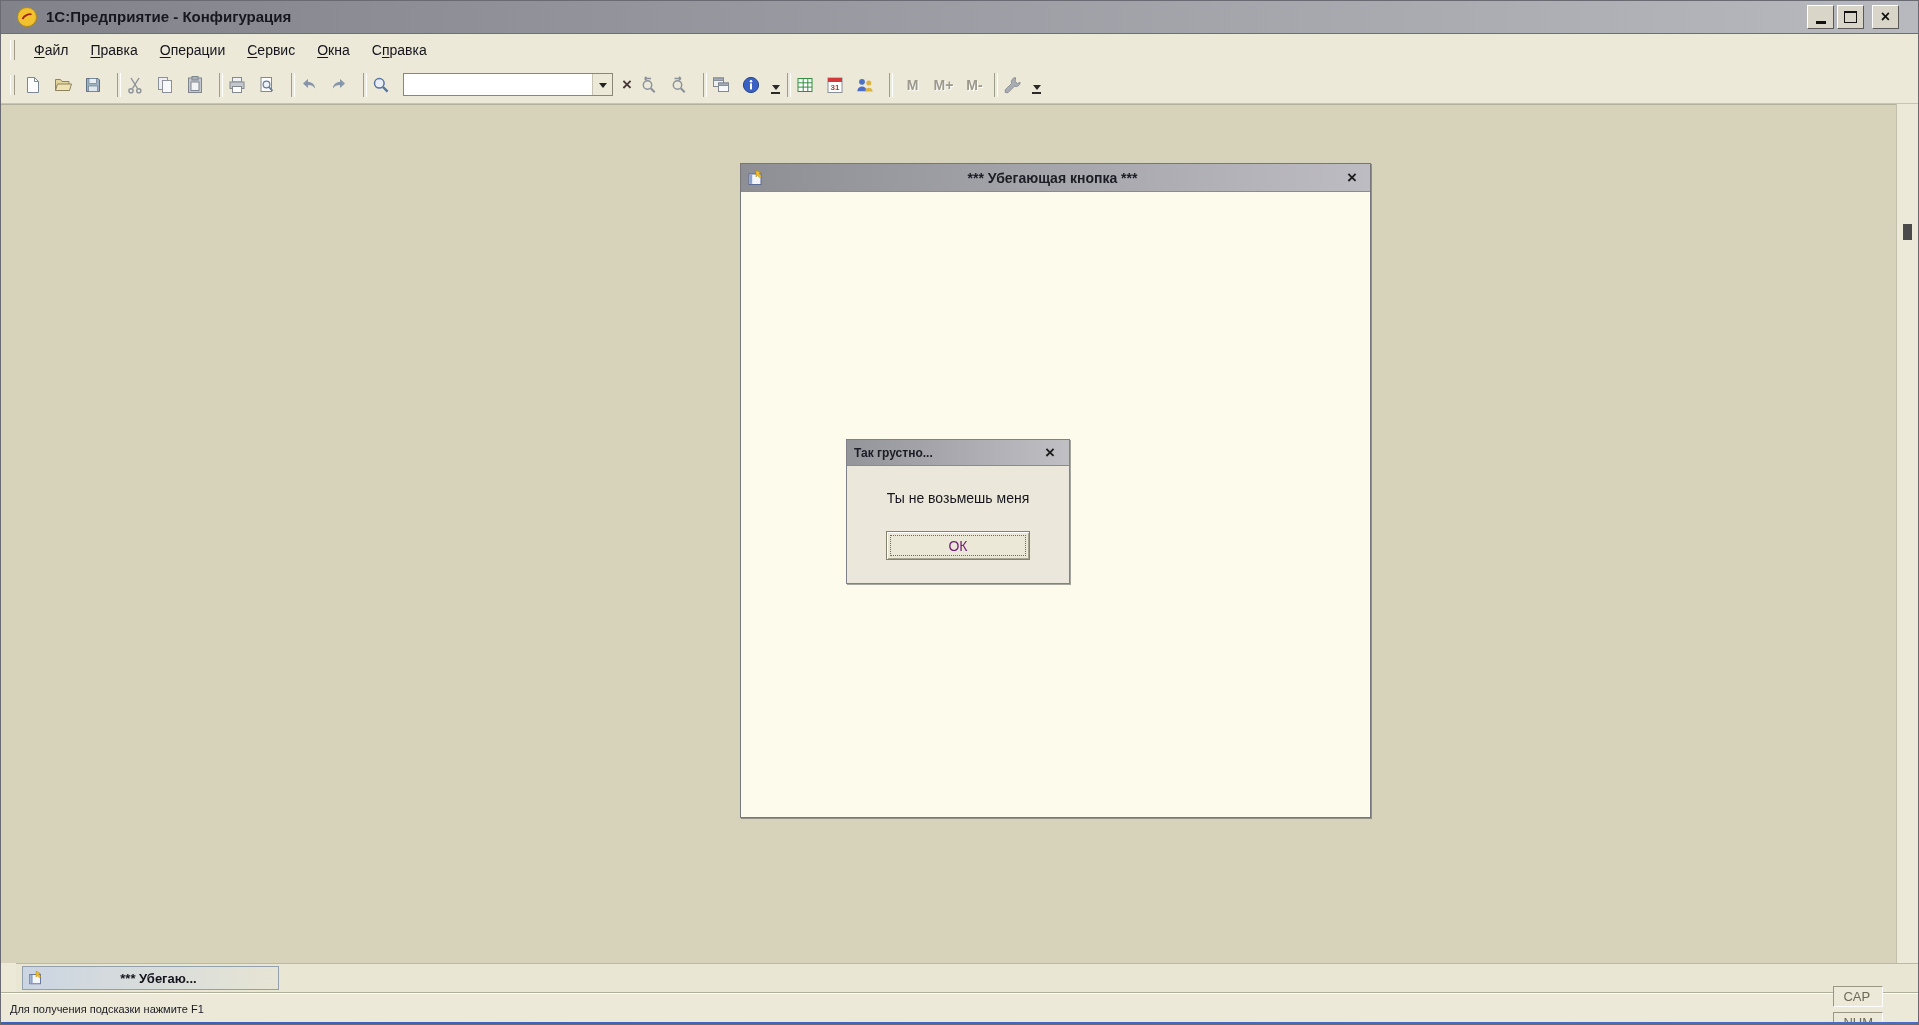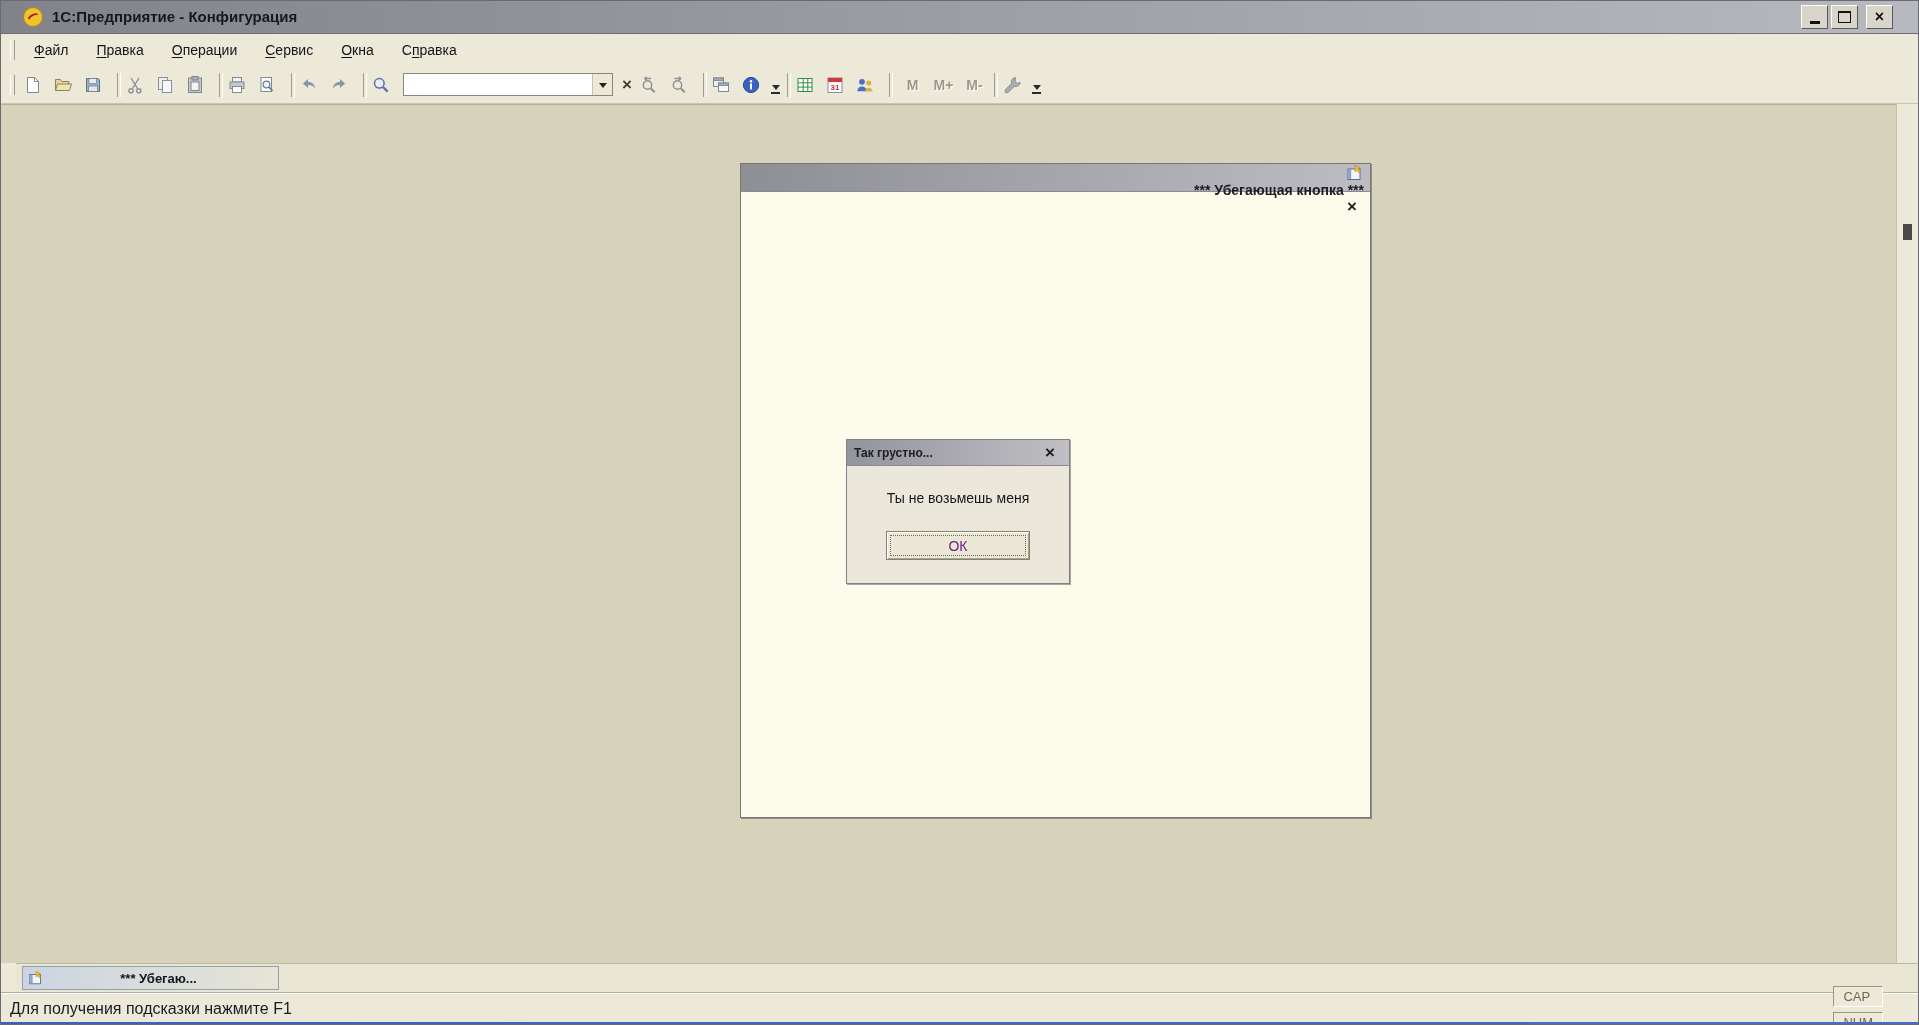--- a/index.html
+++ b/index.html
@@ -6,41 +6,41 @@
   body{
     width:1919px;height:1025px;overflow:hidden;position:relative;
     font-family:"Liberation Sans","DejaVu Sans",sans-serif;
     background:#ece9d8;
   }
   .app{position:absolute;inset:0;}
   
   .titlebar{
     position:absolute;top:0;left:0;right:0;height:34px;
     background:linear-gradient(to right,#82828a,#b8b8bf);
-    display:flex;align-items:center;padding:0 22px;box-sizing:border-box;
+    display:flex;align-items:center;padding:0 16px;box-sizing:border-box;
     border-bottom:1px solid #6e6e76;
   }
   .title-text{font-weight:bold;font-size:15px;color:#17171f;margin-left:8px;}
   .win-controls{margin-left:auto;display:flex;gap:3px;align-items:center;margin-right:4px;}
   button.wc{
     width:27px;height:24px;background:#d9d6c9;
     border:1px solid;border-color:#ffffff #5a5a5a #5a5a5a #ffffff;
     display:flex;align-items:center;justify-content:center;
     font-size:16px;font-weight:bold;color:#111;padding:0;font-family:inherit;line-height:1;
   }
   .wc.close{margin-left:5px;}
   .glyph-min{width:10px;height:3px;background:#111;display:block;margin-top:12px;}
   .glyph-max{width:11px;height:9px;border:1px solid #111;border-top:2px solid #111;display:block;}
   
   .menubar{
     position:absolute;top:34px;left:0;right:0;height:32px;background:#ece9d8;
     display:flex;align-items:center;padding-left:8px;
   }
   .gripper{width:3px;height:20px;border-left:1px solid #ffffff;border-right:1px solid #a09c8c;margin:0 8px 0 2px;}
-  .menu-items{display:flex;gap:6px;}
+  .menu-items{display:flex;}
   .menu-item{padding:6px 11px;font-size:14px;color:#14141c;cursor:default;}
   .menu-item u{text-decoration:underline;text-underline-offset:2px;}
   
   .toolbar{
     position:absolute;top:66px;left:0;right:0;height:38px;background:#ece9d8;
     display:flex;align-items:center;padding-left:8px;border-bottom:1px solid #c8c4b4;box-sizing:border-box;
   }
   .tb-btn{width:30px;height:27px;display:flex;align-items:center;justify-content:flex-start;background:transparent;border:none;padding:0;}
   .tb-sep{width:2px;height:24px;border-left:1px solid #a09c8c;border-right:1px solid #ffffff;margin:0 4px;}
   .combo{
@@ -65,21 +65,21 @@
   }
   .dock-right{position:absolute;top:0;right:0;width:23px;height:100%;background:#ece9d8;border-left:1px solid #c4c0ae;box-sizing:border-box;}
   .dock-thumb{position:absolute;top:120px;left:6px;width:9px;height:16px;background:#4a4a4a;display:block;}
   
   .child-window{
     position:absolute;left:740px;top:59px;width:631px;height:655px;
     background:#fdfcec;border:1px solid #76767c;box-shadow:1px 1px 0 rgba(90,90,90,.55);box-sizing:border-box;
   }
   .child-titlebar{
     height:27px;background:linear-gradient(to right,#8e8e95,#bcbcc2);
-    display:flex;align-items:flex-end;padding:0 6px;border-bottom:1px solid #8a8a90;flex-direction:column;
+    display:flex;align-items:center;padding:0 6px;border-bottom:1px solid #8a8a90;
   }
   .child-title{flex:1;text-align:center;font-weight:bold;font-size:14px;color:#1c1c24;}
   .x-btn{font-size:17px;font-weight:bold;color:#1c1c1c;background:none;border:none;width:24px;height:22px;padding:0;font-family:inherit;line-height:1;}
   .child-content{position:relative;height:calc(100% - 28px);}
   
   .dialog{
     position:absolute;left:105px;top:247px;width:224px;height:145px;
     background:#ebe8db;border:1px solid #80808a;box-shadow:1px 1px 0 rgba(80,80,80,.5);box-sizing:border-box;
   }
   .dialog-titlebar{
@@ -104,21 +104,21 @@
     width:257px;height:24px;background:linear-gradient(to right,#cbd5e2,#e6e4d4);
     border:1px solid #93a0ae;display:flex;align-items:center;padding:0 5px;box-sizing:border-box;
   }
   .min-title{flex:1;text-align:center;font-size:13px;font-weight:bold;color:#14141c;white-space:nowrap;overflow:hidden;text-overflow:ellipsis;}
   
   .statusbar{
     position:absolute;top:992px;left:0;right:0;height:33px;background:#ece9d8;
     border-top:1px solid #b2ae9c;box-shadow:inset 0 1px 0 #ffffff;
     display:flex;align-items:center;padding:0 10px;box-sizing:border-box;
   }
-  .status-hint{font-size:16px;color:#1a1a22;}
+  .status-hint{font-size:11px;color:#1a1a22;}
   .indicators{margin-left:auto;display:flex;gap:5px;margin-right:26px;flex-direction:column;}
   .indicator{
     font-size:13px;color:#6e6a56;padding:2px 9px;background:#ece9d8;
     border:1px solid;border-color:#9a9684 #ffffff #ffffff #9a9684;
   }
   .bottom-edge{position:absolute;left:0;right:0;bottom:0;height:3px;background:linear-gradient(to right,#3c5fc0,#4a6cc8);}
   .frame{position:absolute;inset:0;border:1px solid #6a6a72;pointer-events:none;box-sizing:border-box;}
 </style>
 </head>
 <body>

